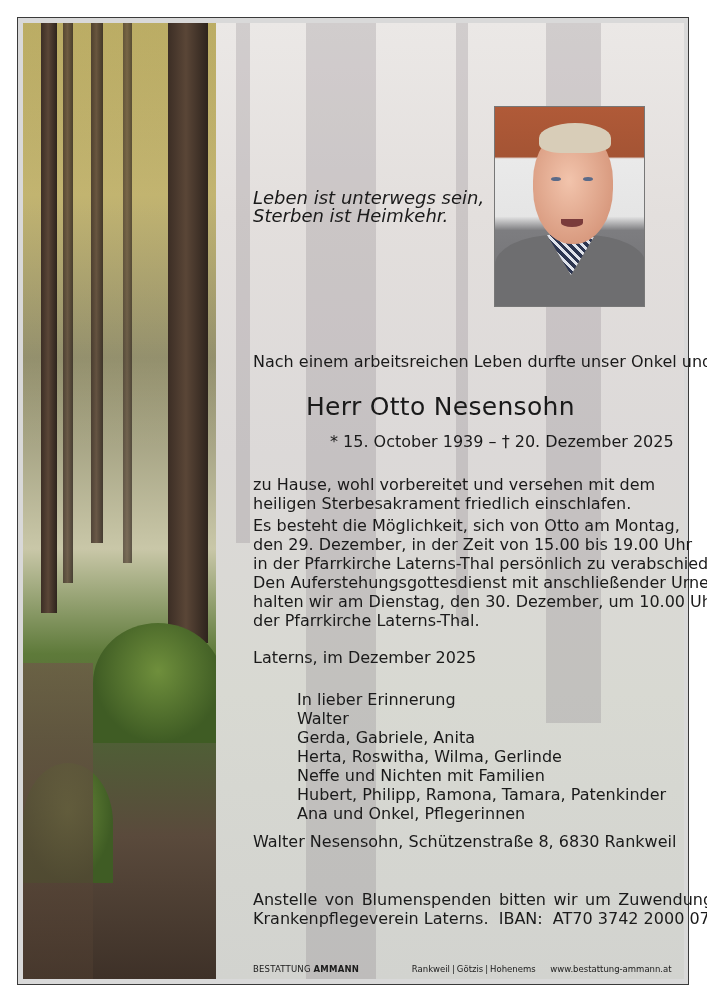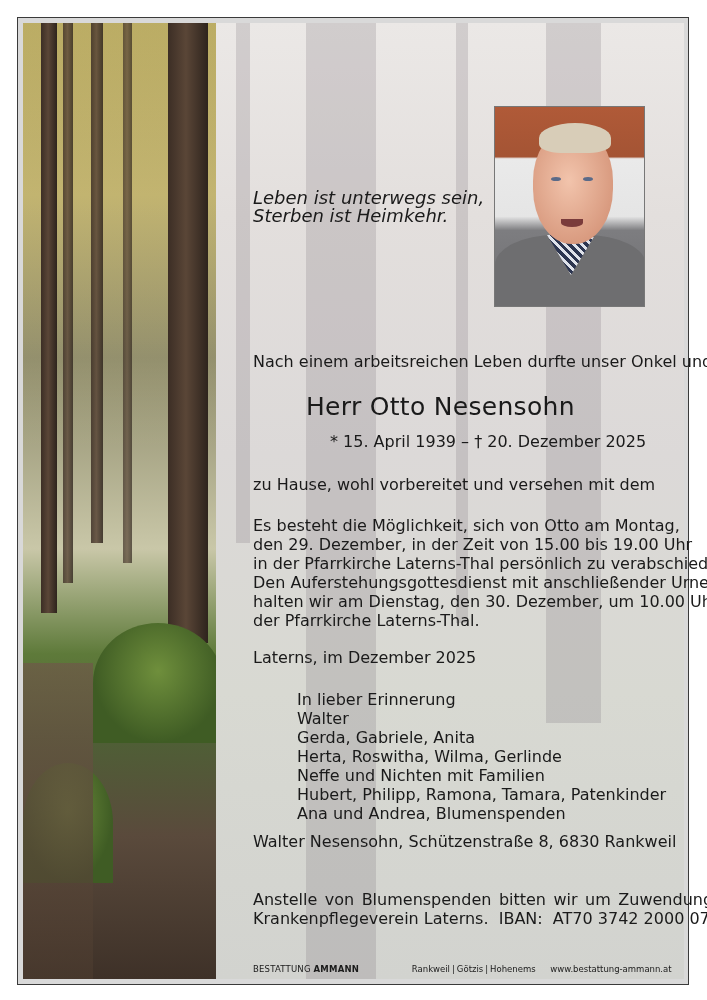--- a/index.html
+++ b/index.html
@@ -81,24 +81,25 @@
   <div class="collar"></div>
   <div class="face"></div>
   <div class="hair"></div>
   <div class="eyeL"></div>
     <div class="eyeR"></div>
   <div class="mouth"></div>
 </div>
 
 <div class="intro">Nach einem arbeitsreichen Leben durfte unser Onkel und Göte</div>
 <div class="name">Herr Otto Nesensohn</div>
-<div class="dates">* 15. April 1939  –  † 20. Dezember 2025</div>
+<div class="dates">* 15. October 1939  –  † 20. Dezember 2025</div>
 
 <div class="p" style="top:475px;">
   <div>zu Hause, wohl vorbereitet und versehen mit dem</div>
+  <div>heiligen Sterbesakrament friedlich einschlafen.</div>
 </div>
 
 <div class="p" style="top:516px;">
   <div>Es besteht die Möglichkeit, sich von Otto am Montag,</div>
   <div>den 29. Dezember, in der Zeit von 15.00 bis 19.00 Uhr</div>
   <div>in der Pfarrkirche Laterns-Thal persönlich zu verabschieden.</div>
 </div>
 
 <div class="p" style="top:573px;">
   <div>Den Auferstehungsgottesdienst mit anschließender Urnenbeisetzung</div>
@@ -108,21 +109,21 @@
 
 <div class="p" style="top:648px;">Laterns, im Dezember 2025</div>
 
 <div class="p list" style="top:690px;">
   <div>In lieber Erinnerung</div>
   <div>Walter</div>
   <div>Gerda, Gabriele, Anita</div>
   <div>Herta, Roswitha, Wilma, Gerlinde</div>
   <div>Neffe und Nichten mit Familien</div>
   <div>Hubert, Philipp, Ramona, Tamara, Patenkinder</div>
-  <div>Ana und Andrea, Blumenspenden</div>
+  <div>Ana und Onkel, Pflegerinnen</div>
 </div>
 
 <div class="p" style="top:832px;">
   <div>Walter Nesensohn, Schützenstraße 8, 6830 Rankweil</div>
 </div>
 
 <div class="p" style="top:890px;">
   <div style="word-spacing:2.4px;">Anstelle von Blumenspenden bitten wir um Zuwendungen an den</div>
   <div style="white-space:pre;">Krankenpflegeverein Laterns.  IBAN:  AT70 3742 2000 0765 0815</div>
 </div>

